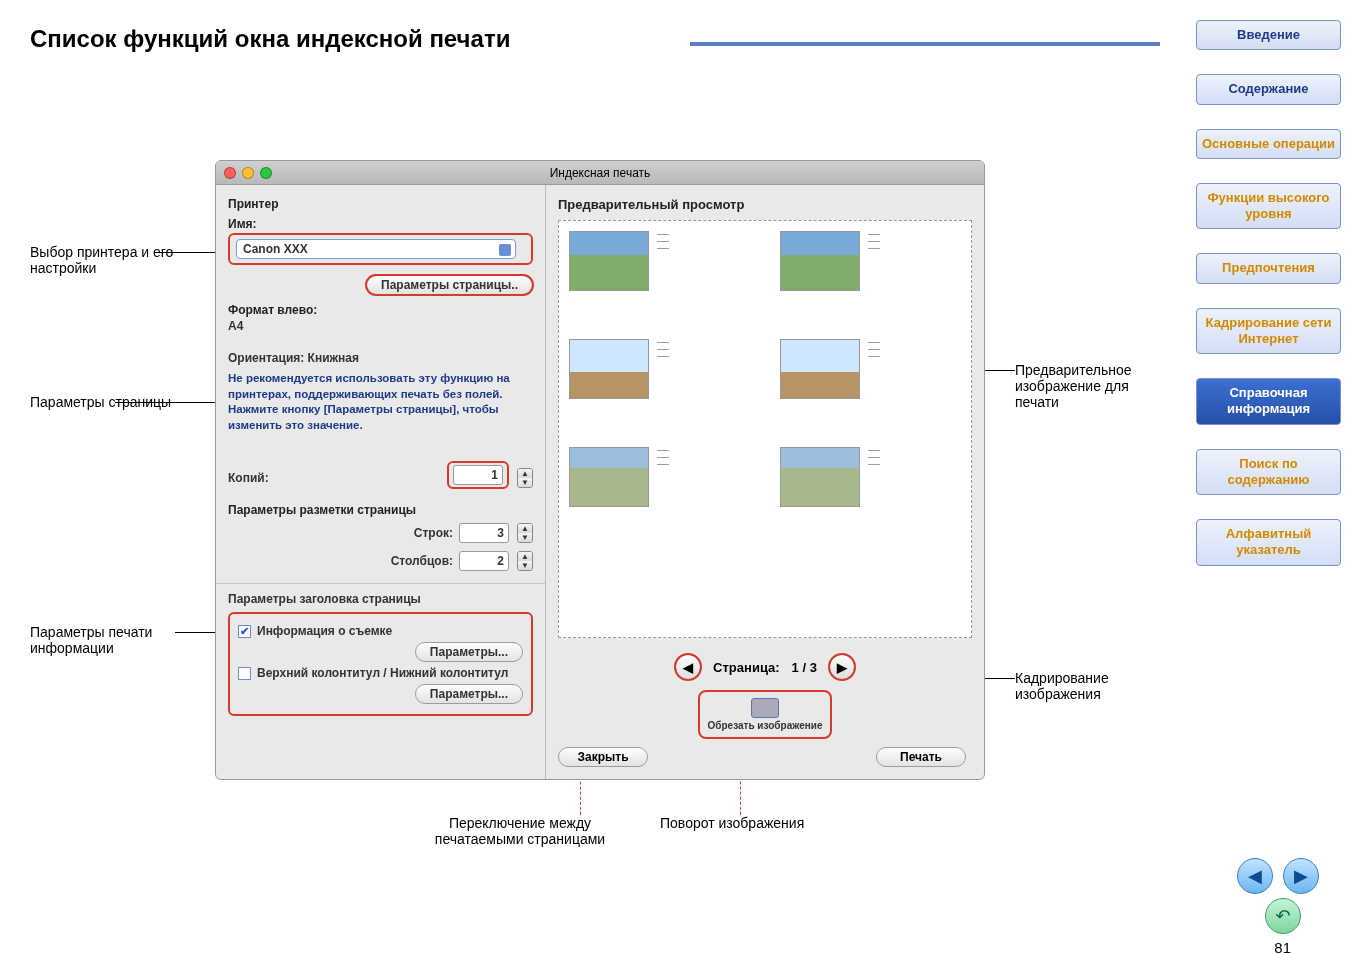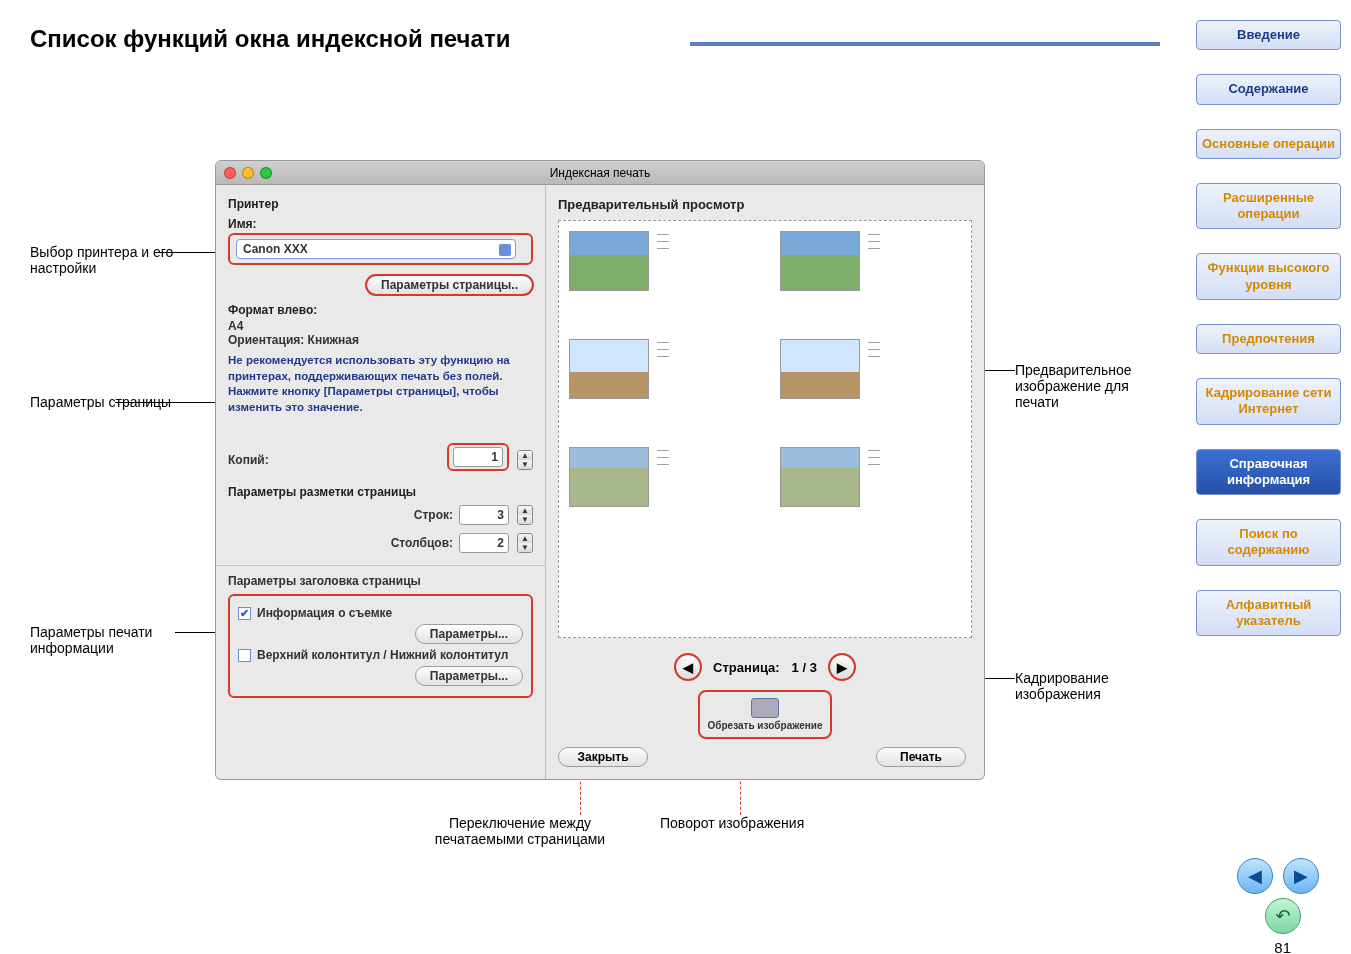--- a/index.html
+++ b/index.html
@@ -236,21 +236,20 @@
 </head>
 <body>
 
 <div class="page-title">Список функций окна индексной печати</div>
 <div class="title-rule"></div>
 
 <div class="sidebar">
   <div class="tab">Введение</div>
   <div class="tab">Содержание</div>
   <div class="tab yellow">Основные операции</div>
-  <div class="tab yellow">Расширенные операции</div>
   <div class="tab yellow">Функции высокого уровня</div>
   <div class="tab yellow">Предпочтения</div>
   <div class="tab yellow">Кадрирование сети Интернет</div>
   <div class="tab active">Справочная информация</div>
   <div class="tab yellow">Поиск по содержанию</div>
   <div class="tab yellow">Алфавитный указатель</div>
 </div>
 
 <div class="nav-icons">
   <div class="nav-circle">◀</div>
@@ -298,21 +297,21 @@
       <div class="bracket-red" style="padding:4px 6px;">
         <div class="select">Canon XXX</div>
       </div>
 
       <div class="row right">
         <span class="aqua-btn red-ring">Параметры страницы..</span>
       </div>
 
       <div class="field-label">Формат влево:</div>
       <div>A4</div>
-      <div style="margin-top:0;">Ориентация:  Книжная</div>
+      <div style="margin-top:18px;">Ориентация:  Книжная</div>
       <div class="small-note">Не рекомендуется использовать эту функцию на принтерах, поддерживающих печать без полей. Нажмите кнопку [Параметры страницы], чтобы изменить это значение.</div>
 
       <div style="height:24px;"></div>
 
       <div class="row">
         <span>Копий:</span>
         <span style="flex:1;"></span>
         <span class="bracket-red" style="padding:2px 4px; display:inline-flex; align-items:center;">
           <span class="numbox">1</span>
         </span>

